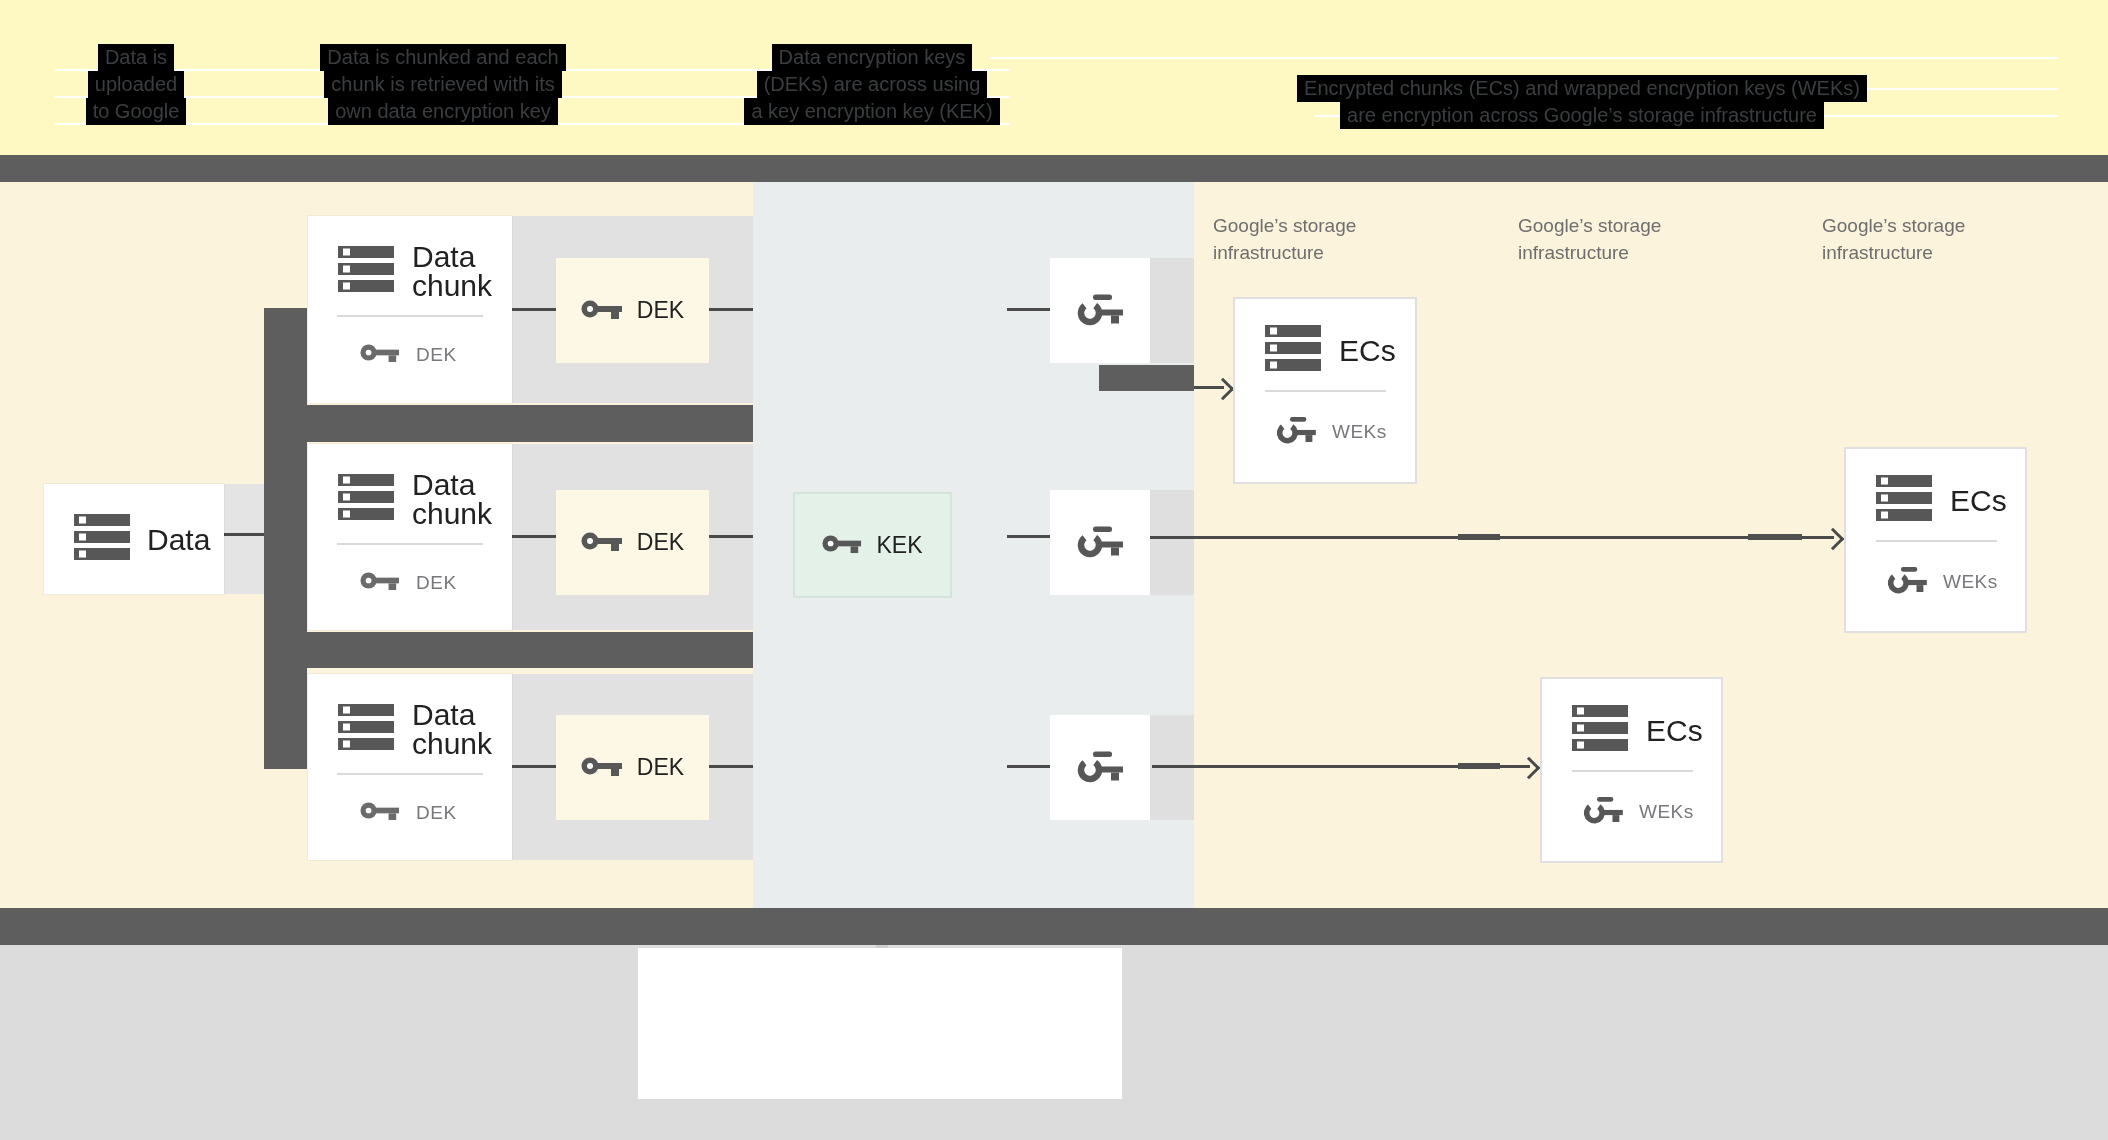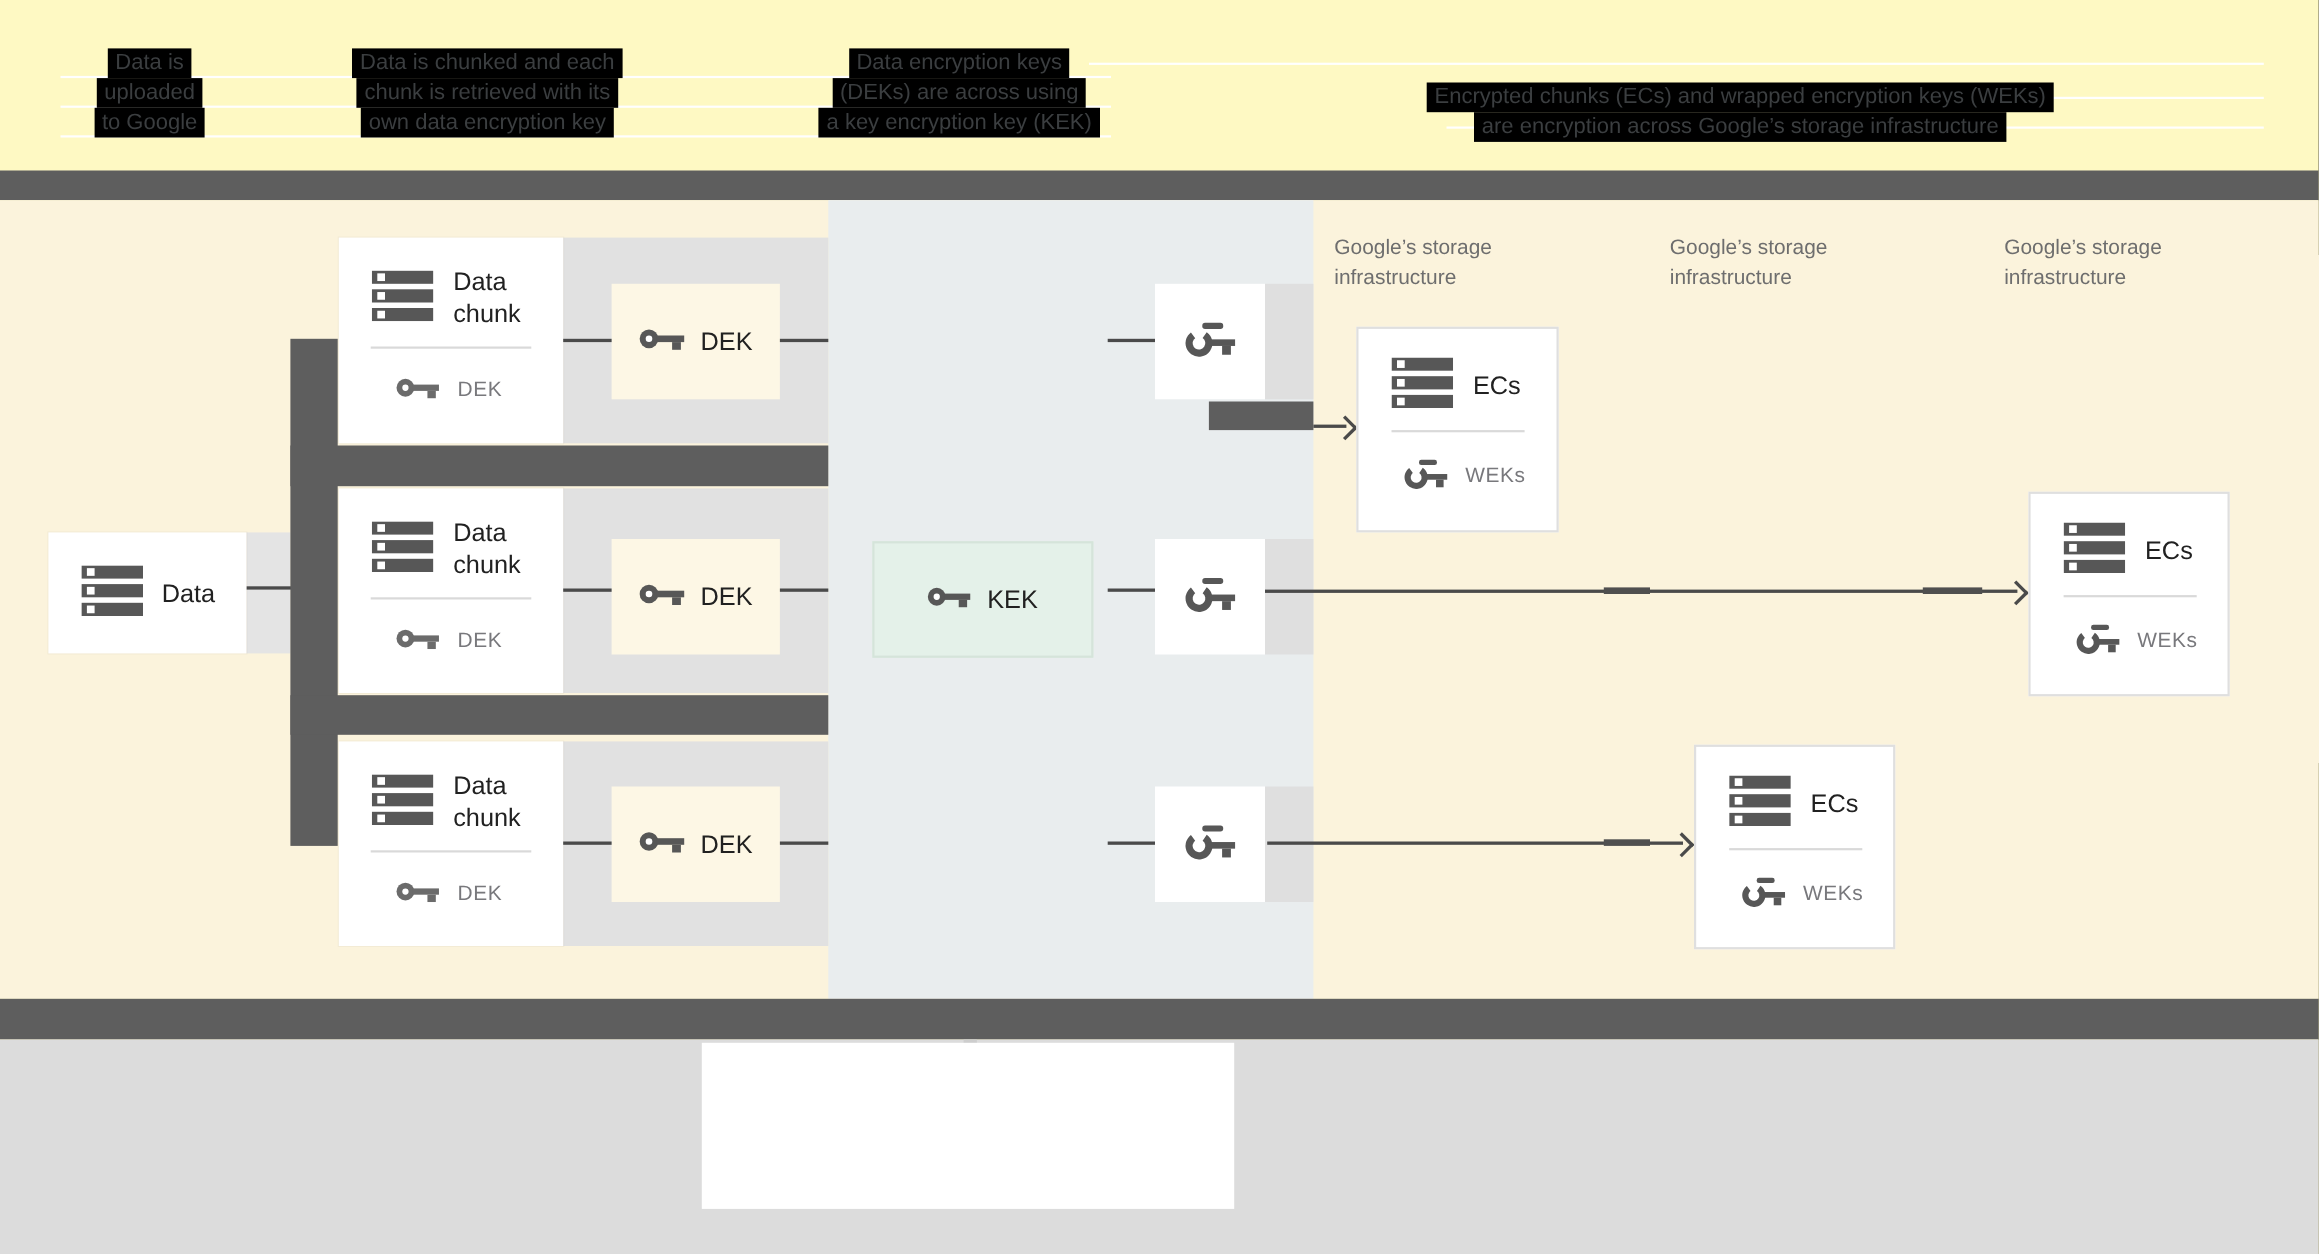--- a/index.html
+++ b/index.html
@@ -18,21 +18,21 @@
   .bar-dark{position:absolute;background:#5e5e5e;}
   .cream{position:absolute;background:#fbf3dc;}
   .bluecol{position:absolute;background:#e9edee;}
   .grayband{position:absolute;background:#e1e1e1;}
   .footer-zone{position:absolute;background:#dcdcdc;}
 
   
   .wcard{position:absolute;background:#ffffff;box-shadow:0 0 0 1px rgba(0,0,0,0.03);}
   .ecs-card{border:2px solid #dfdfdf;box-sizing:border-box;box-shadow:none;}
   .card-top{display:flex;align-items:center;gap:18px;padding:26px 0 0 30px;}
-  .card-title{font-size:23px;line-height:29px;color:#212121;}
+  .card-title{font-size:30px;line-height:29px;color:#212121;}
   .divider{height:2px;background:#d9d9d9;margin-top:15px;}
   .card-keyrow{display:flex;align-items:center;gap:16px;padding-top:22px;}
   .key-label-sm{font-size:19px;color:#78787c;letter-spacing:0.5px;}
 
   .dekbox{position:absolute;background:#fdf7e5;display:flex;align-items:center;
           justify-content:center;gap:14px;}
   .kekbox{position:absolute;background:#e4f1e9;border:2px solid #d5e4da;box-sizing:border-box;
           display:flex;align-items:center;justify-content:center;gap:14px;}
   .keybox{position:absolute;background:#ffffff;display:flex;align-items:center;justify-content:center;}
   .box-label{font-size:23px;color:#212121;}
@@ -239,21 +239,21 @@
   <div class="dekbox" style="left:556px;top:715px;width:153px;height:105px;">
     <span><svg width="42" height="28" viewBox="0 0 42 28">
           <circle cx="9" cy="14" r="8.5" fill="#575757"></circle>
           <circle cx="9" cy="14" r="3" fill="#ffffff"></circle>
           <rect x="16" y="11" width="25" height="6" fill="#575757"></rect>
           <rect x="30" y="17" width="8" height="7" fill="#575757"></rect>
         </svg></span>
     <span class="box-label">DEK</span>
   </div>
 
-  <div class="kekbox" style="left:793px;top:492px;width:201px;height:106px;">
+  <div class="kekbox" style="left:793px;top:492px;width:159px;height:106px;">
     <span><svg width="40" height="27" viewBox="0 0 42 28">
           <circle cx="9" cy="14" r="8.5" fill="#575757"></circle>
           <circle cx="9" cy="14" r="3" fill="#ffffff"></circle>
           <rect x="16" y="11" width="25" height="6" fill="#575757"></rect>
           <rect x="30" y="17" width="8" height="7" fill="#575757"></rect>
         </svg></span>
     <span class="box-label">KEK</span>
   </div>
 
   <div class="grayband" style="left:1150px;top:258px;width:44px;height:105px;background:#dfdfdf;"></div>

